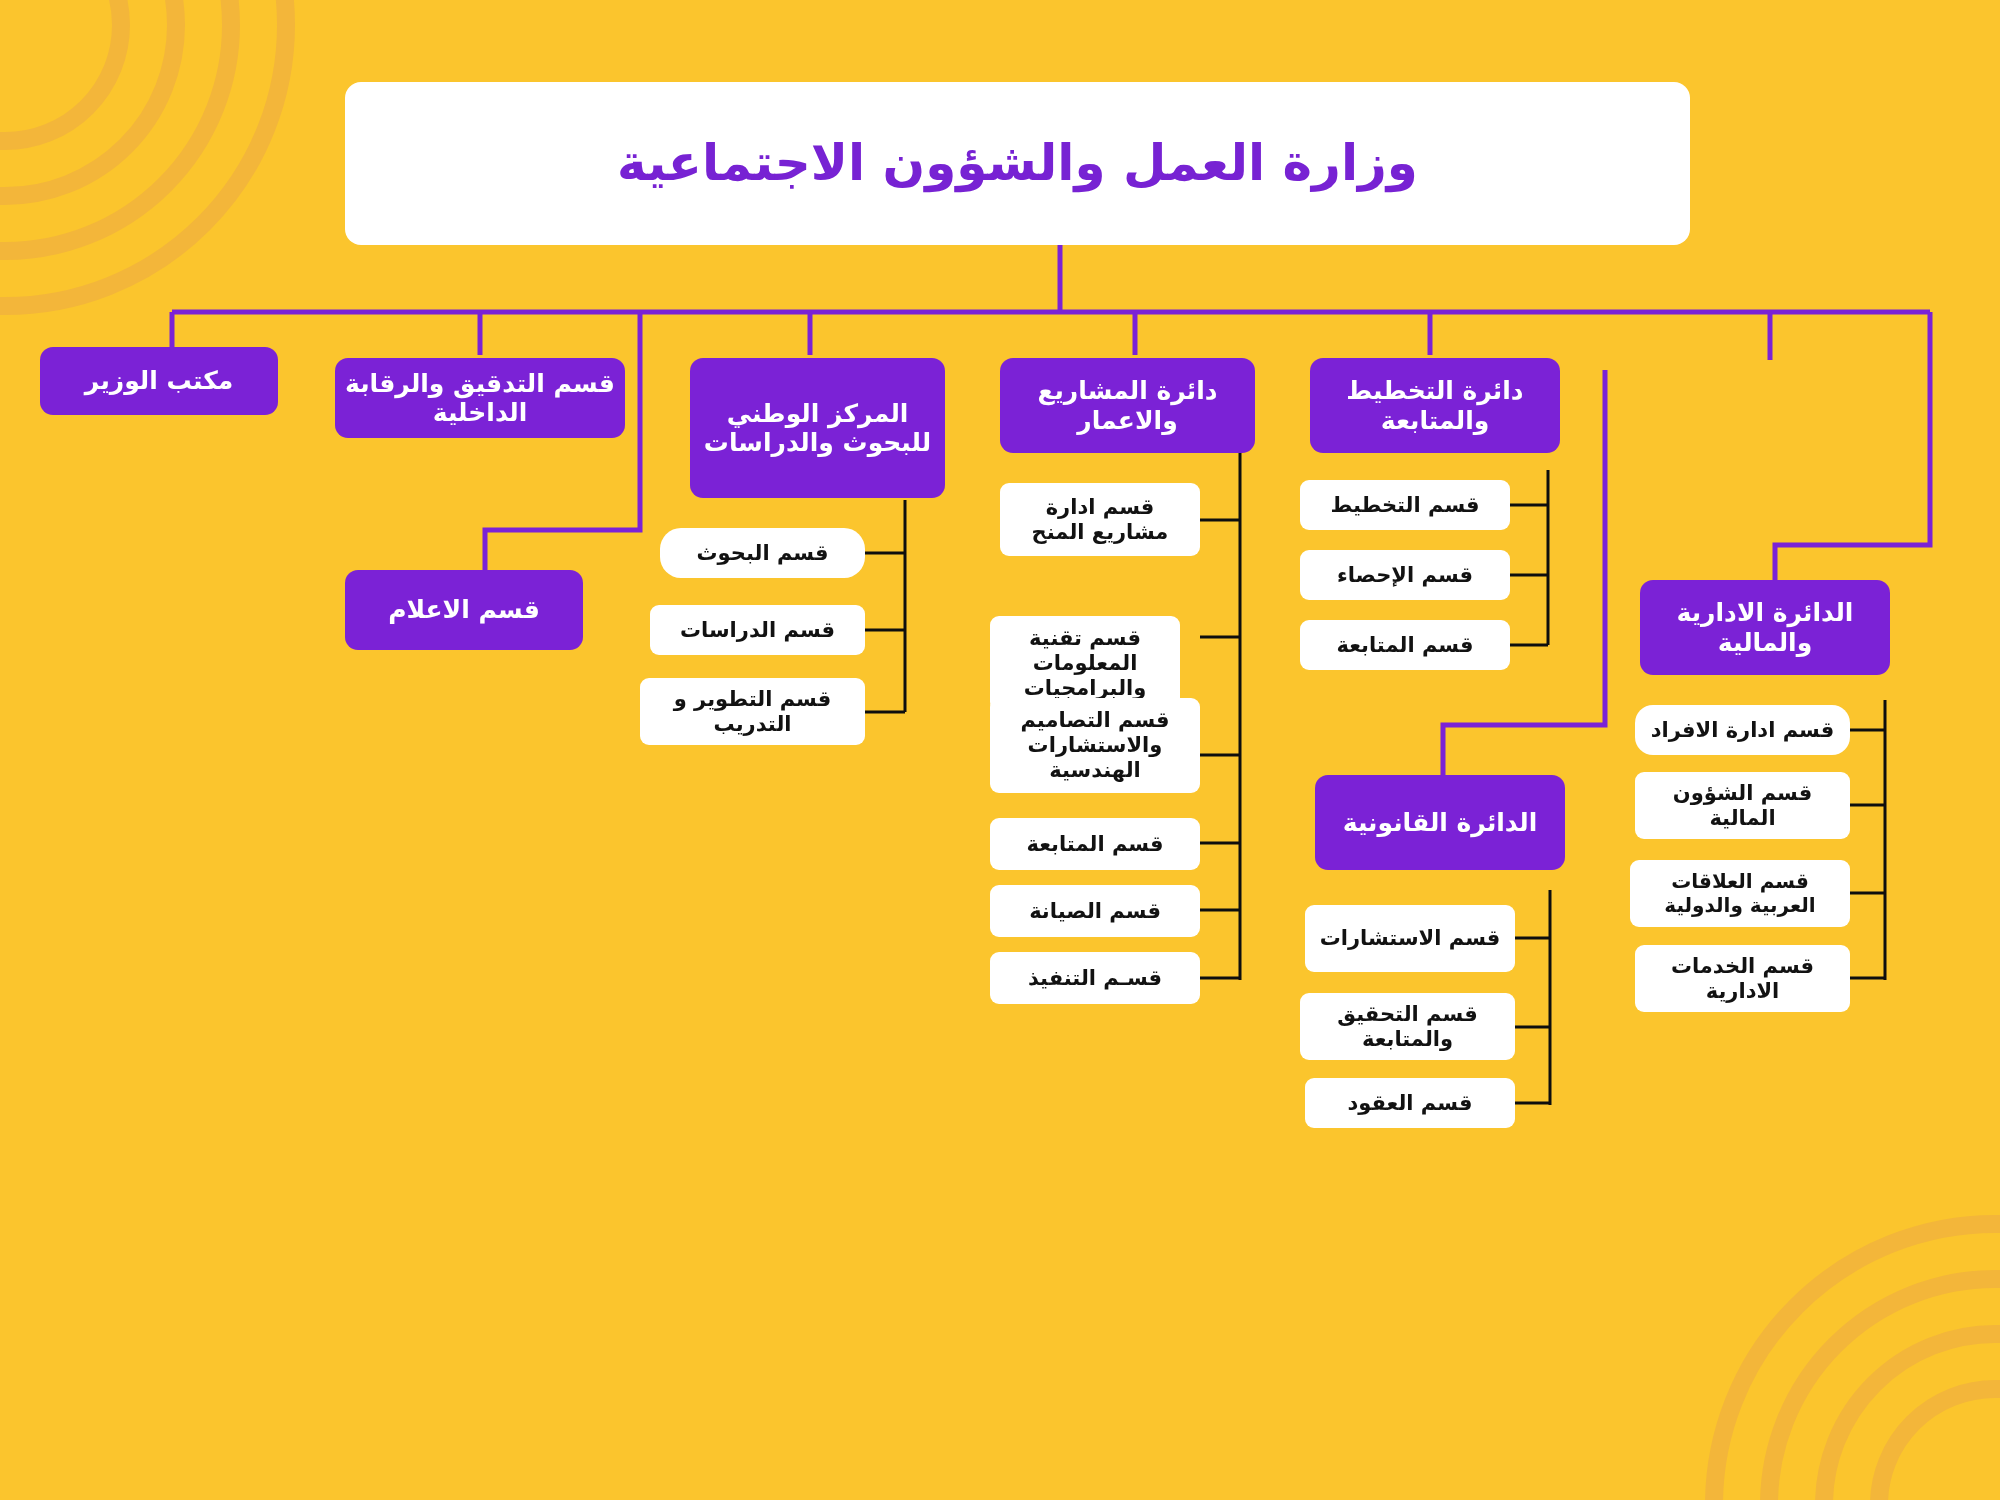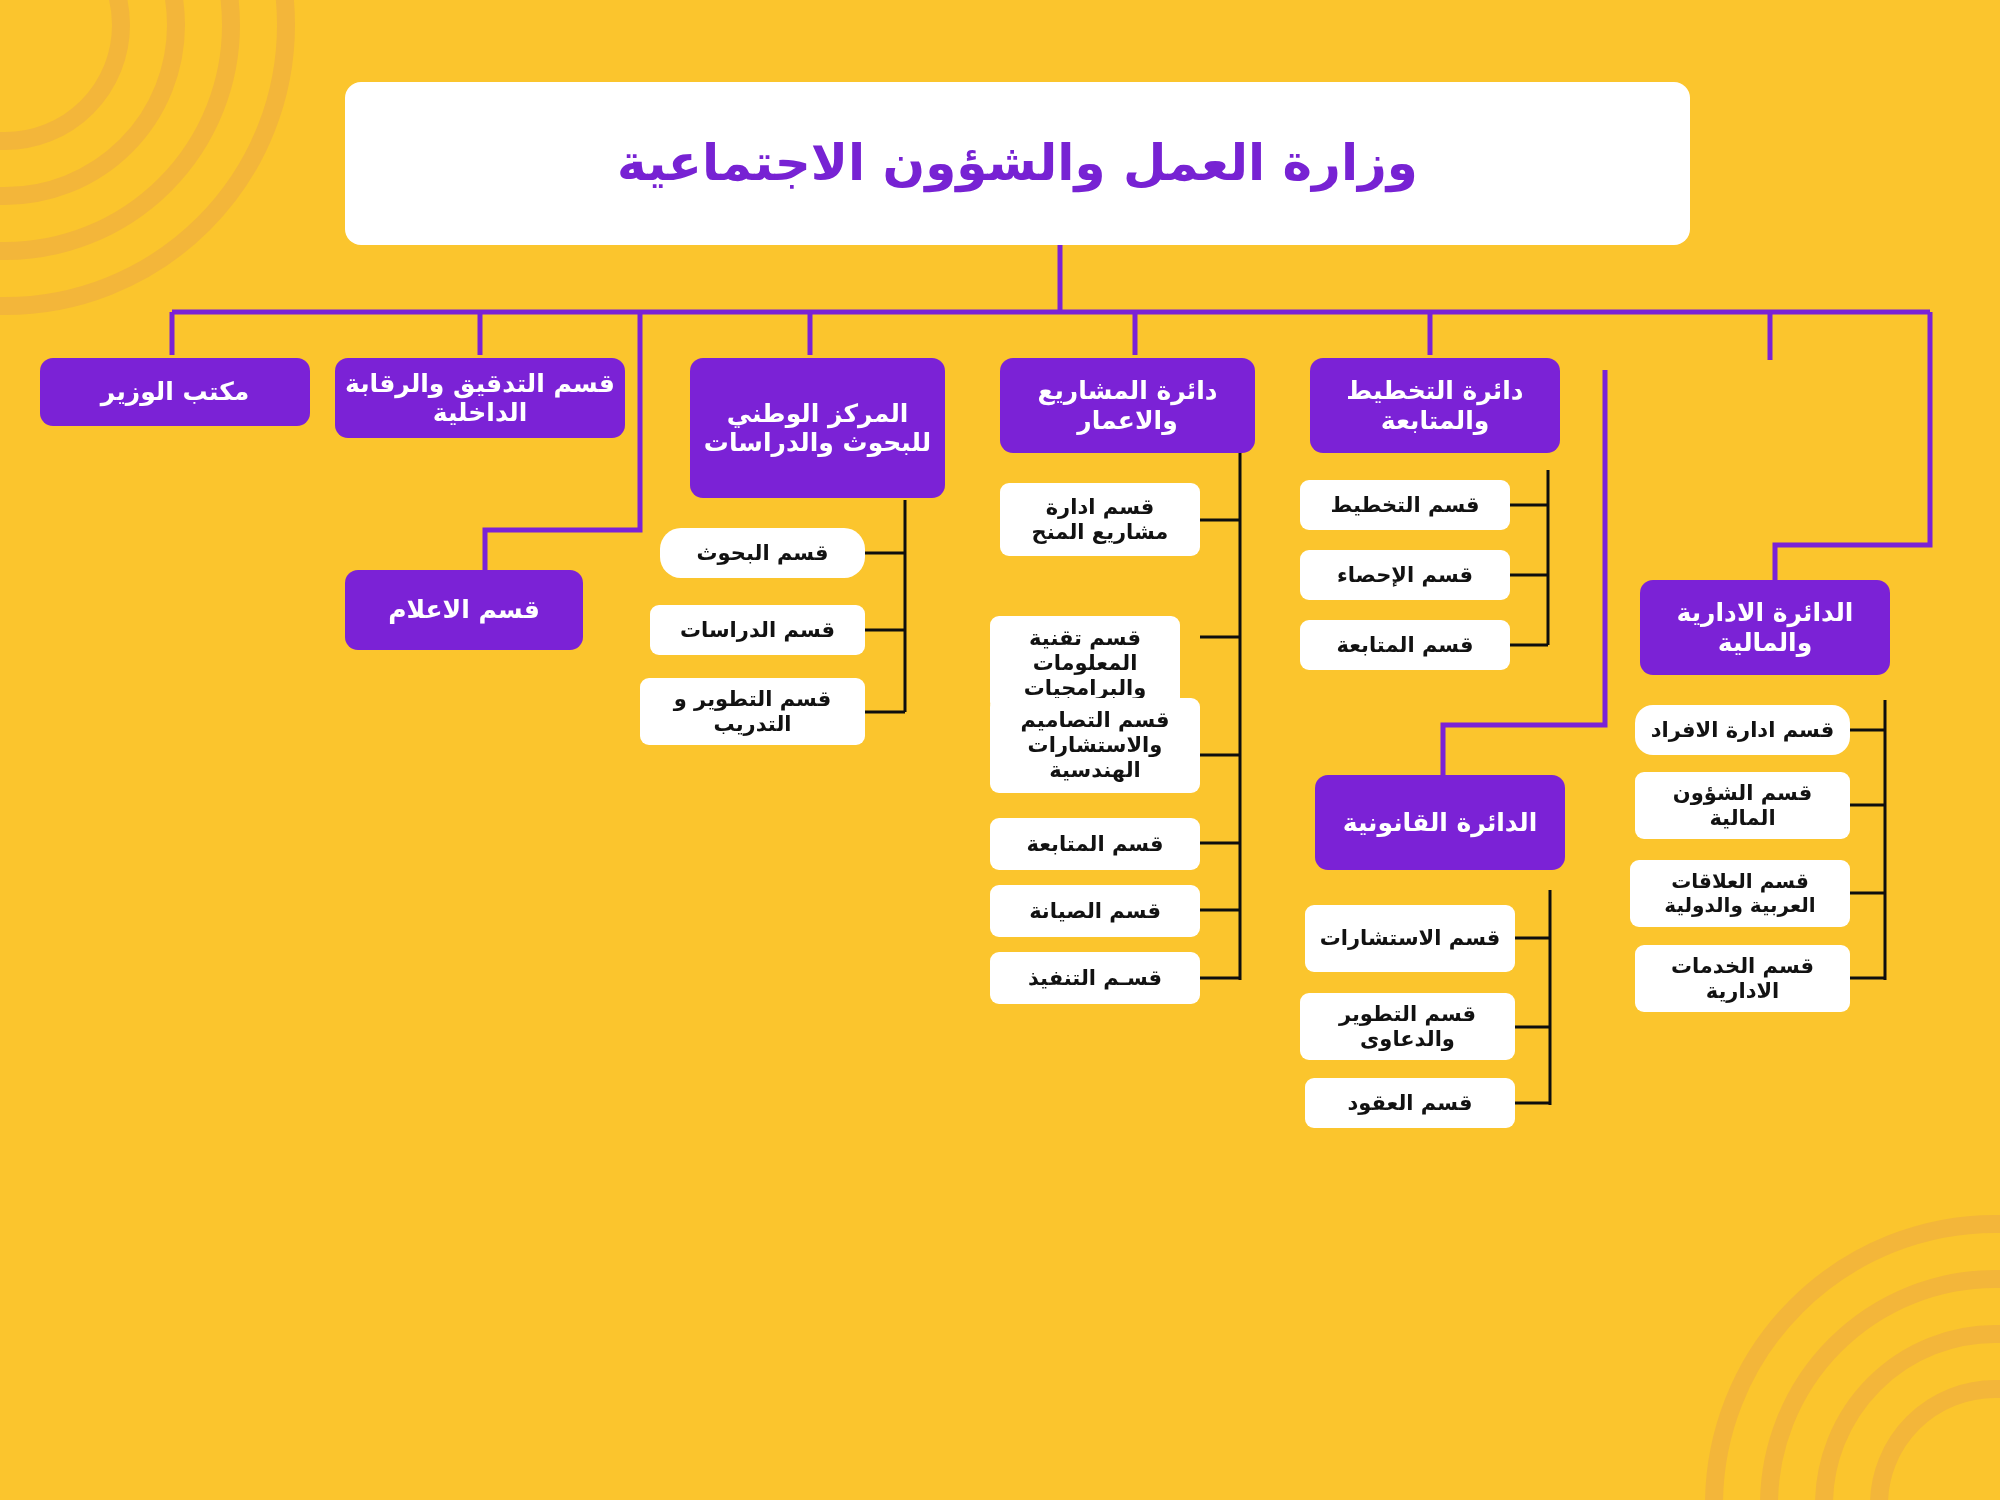--- a/index.html
+++ b/index.html
@@ -149,21 +149,21 @@
 
       <path d="M1550 890 L1550 1105"></path>
       <path d="M1550 938 L1515 938"></path>
       <path d="M1550 1027 L1515 1027"></path>
       <path d="M1550 1103 L1515 1103"></path>
     </g>
   </svg>
 
   <div class="node title-card" style="left:345px; top:82px; width:1345px; height:163px;">وزارة العمل والشؤون الاجتماعية</div>
 
-  <div class="node dept" style="left:40px; top:358px; width:270px; height:68px;">مكتب الوزير</div>
+  <div class="node dept" style="left:40px; top:347px; width:238px; height:68px;">مكتب الوزير</div>
 
   <div class="node dept" style="left:335px; top:358px; width:290px; height:80px;">قسم التدقيق والرقابة الداخلية</div>
 
   <div class="node dept" style="left:345px; top:570px; width:238px; height:80px;">قسم الاعلام</div>
 
   <div class="node dept" style="left:690px; top:358px; width:255px; height:140px;">المركز الوطني للبحوث والدراسات</div>
 
   <div class="node dept" style="left:1000px; top:358px; width:255px; height:95px;">دائرة المشاريع والاعمار</div>
 
   <div class="node dept" style="left:1310px; top:358px; width:250px; height:95px;">دائرة التخطيط والمتابعة</div>
@@ -187,16 +187,16 @@
   <div class="node section" style="left:1300px; top:480px; width:210px; height:50px;">قسم التخطيط</div>
   <div class="node section" style="left:1300px; top:550px; width:210px; height:50px;">قسم الإحصاء</div>
   <div class="node section" style="left:1300px; top:620px; width:210px; height:50px;">قسم المتابعة</div>
 
   <div class="node section" style="left:1635px; top:705px; width:215px; height:50px;border-radius:18px;">قسم ادارة الافراد</div>
   <div class="node section" style="left:1635px; top:772px; width:215px; height:67px;">قسم الشؤون المالية</div>
   <div class="node section small" style="left:1630px; top:860px; width:220px; height:67px;">قسم العلاقات العربية والدولية</div>
   <div class="node section" style="left:1635px; top:945px; width:215px; height:67px;">قسم الخدمات الادارية</div>
 
   <div class="node section" style="left:1305px; top:905px; width:210px; height:67px;">قسم الاستشارات</div>
-  <div class="node section" style="left:1300px; top:993px; width:215px; height:67px;">قسم التطوير والدعاوى</div>
+  <div class="node section" style="left:1300px; top:993px; width:215px; height:67px;">قسم التحقيق والمتابعة</div>
   <div class="node section" style="left:1305px; top:1078px; width:210px; height:50px;">قسم العقود</div>
 
 </div>
 
 </body></html>

